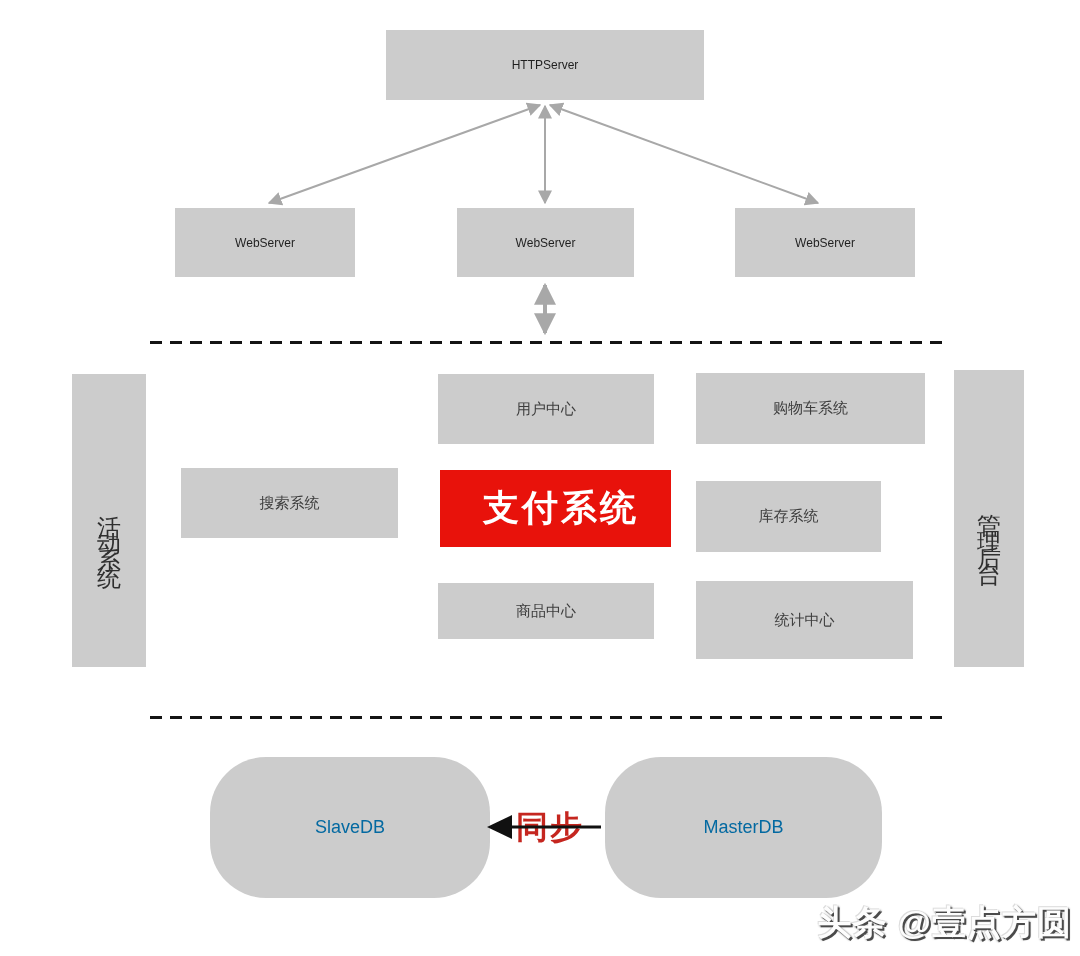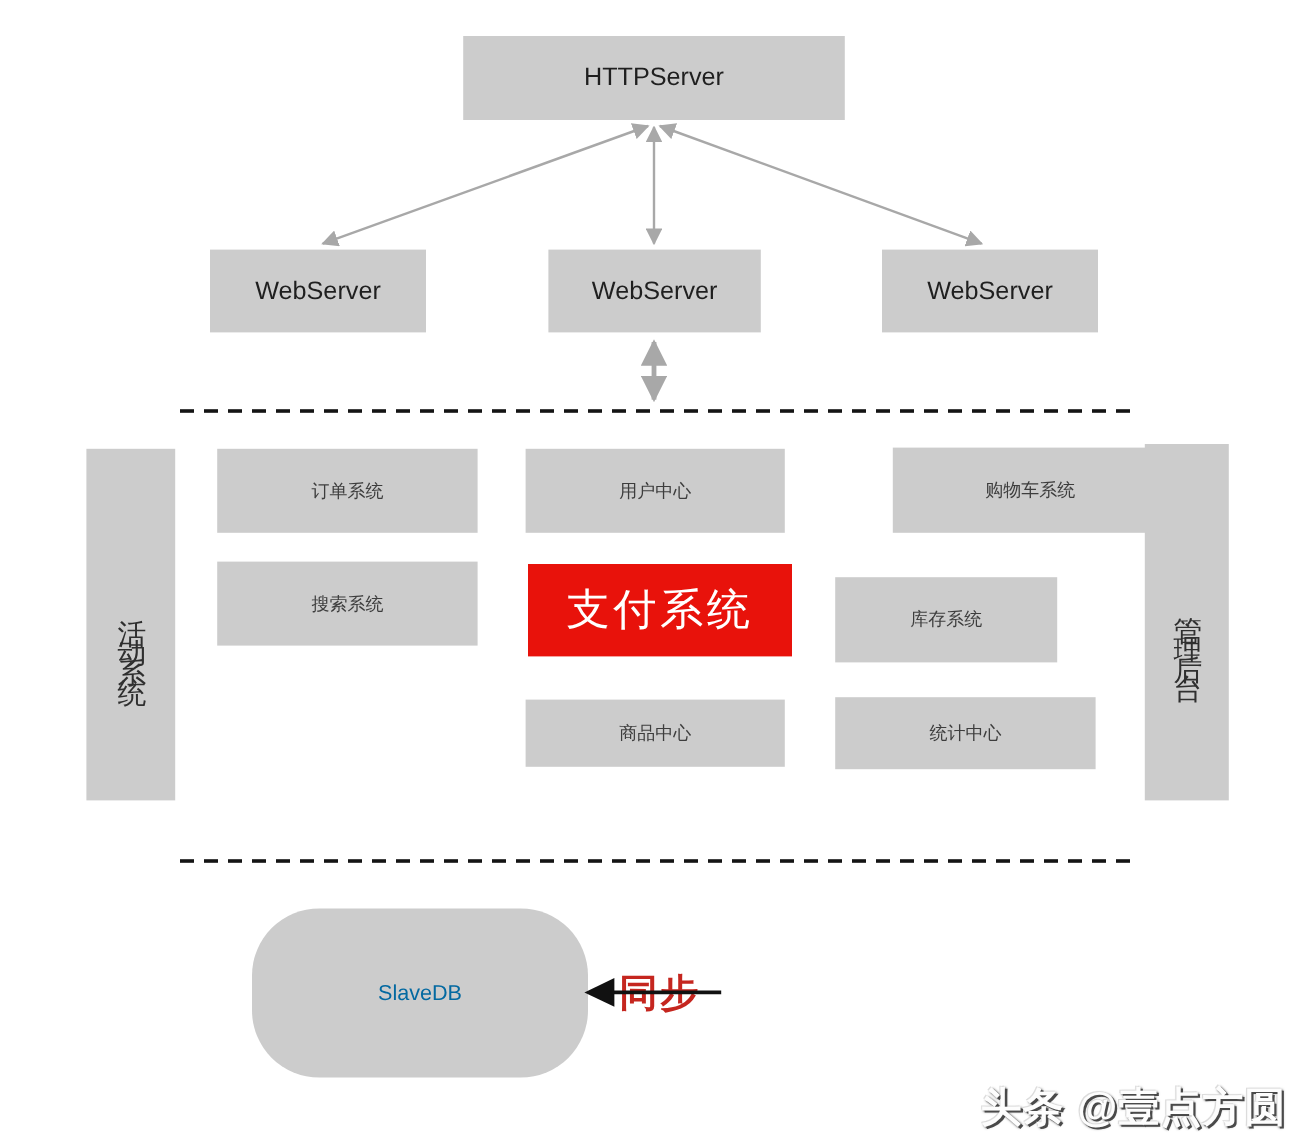--- a/index.html
+++ b/index.html
@@ -9,37 +9,38 @@
     background:#ffffff;
     font-family:"Liberation Sans","DejaVu Sans",sans-serif;
     overflow:hidden;
   }
   .box{
     position:absolute;
     background:#cccccc;
     display:flex;align-items:center;justify-content:center;
     color:#2b2b2b;
   }
-  .server{font-size:21px;color:#1f1f1f;}
+  .server{font-size:12px;color:#1f1f1f;}
   .module{font-size:15px;color:#3d3d3d;}
   .vbar{
     writing-mode:vertical-rl;
     text-orientation:upright;
     font-size:24px;
     color:#2f2f2f;
     letter-spacing:16px;
     padding-top:16px;
     font-weight:500;
   }
   .highlight{
     background:#e8120b;
     color:#ffffff;
     font-size:36px;
-    font-weight:normal;
+    font-weight:bold;
     letter-spacing:3px;
+    padding-left:11px;
   }
   .db{
     border-radius:56px;
     font-size:18px;
     color:#0369a1;
   }
   .dash{
     position:absolute;
     height:3px;
     background:repeating-linear-gradient(90deg,#141414 0 12px,transparent 12px 20px);
@@ -51,23 +52,23 @@
   #dash-top{left:150px;top:341px;width:800px;}
   #dash-bottom{left:150px;top:716px;width:800px;}
   #left-bar{left:72px;top:374px;width:74px;height:277px;}
   #right-bar{left:954px;top:370px;width:70px;height:281px;}
   #mod-order{left:181px;top:374px;width:217px;height:70px;}
   #mod-search{left:181px;top:468px;width:217px;height:70px;}
   #mod-logistics{left:181px;top:583px;width:217px;height:70px;}
   #mod-user{left:438px;top:374px;width:216px;height:70px;}
   #mod-payment{left:440px;top:470px;width:220px;height:77px;}
   #mod-goods{left:438px;top:583px;width:216px;height:56px;}
-  #mod-cart{left:696px;top:373px;width:229px;height:71px;margin-left:48px;}
+  #mod-cart{left:696px;top:373px;width:229px;height:71px;}
   #mod-stock{left:696px;top:481px;width:185px;height:71px;}
-  #mod-stats{left:696px;top:581px;width:217px;height:60px;}
+  #mod-stats{left:696px;top:581px;width:217px;height:78px;}
   #slave-db{left:210px;top:757px;width:280px;height:141px;}
   #master-db{left:605px;top:757px;width:277px;height:141px;}
   #sync-label{
     position:absolute;left:505px;top:806px;width:90px;
     text-align:center;font-size:32px;font-weight:bold;color:#c5261f;
     letter-spacing:2px;
   }
   #watermark{
     position:absolute;right:8px;top:900px;
     font-size:34px;font-weight:bold;
@@ -87,32 +88,32 @@
   <div class="box server" id="web-server-1">WebServer</div>
   <div class="box server" id="web-server-2">WebServer</div>
   <div class="box server" id="web-server-3">WebServer</div>
 
   <div class="dash" id="dash-top"></div>
   <div class="dash" id="dash-bottom"></div>
 
   <div class="box vbar" id="left-bar">活动系统</div>
   <div class="box vbar" id="right-bar">管理后台</div>
 
-  <div class="box module" id="mod-order">订单系统</div>
   <div class="box module" id="mod-search">搜索系统</div>
 
   <div class="box module" id="mod-user">用户中心</div>
   <div class="box highlight" id="mod-payment">支付系统</div>
   <div class="box module" id="mod-goods">商品中心</div>
 
   <div class="box module" id="mod-cart">购物车系统</div>
   <div class="box module" id="mod-stock">库存系统</div>
   <div class="box module" id="mod-stats">统计中心</div>
 
   <div class="box db" id="slave-db">SlaveDB</div>
+  <div class="box db" id="master-db">MasterDB</div>
   <div id="sync-label">同步</div>
 
   <div id="watermark">头条 @壹点方圆</div>
 
   <svg id="arrows" width="1080" height="956" viewBox="0 0 1080 956">
     <defs>
       <marker id="ah" viewBox="0 0 10 10" refX="9" refY="5" markerWidth="7" markerHeight="7" orient="auto-start-reverse">
         <path d="M0,0 L10,5 L0,10 z" fill="#a8a8a8"></path>
       </marker>
       <marker id="ah2" viewBox="0 0 10 10" refX="9" refY="5" markerWidth="5.5" markerHeight="5.5" orient="auto-start-reverse">

